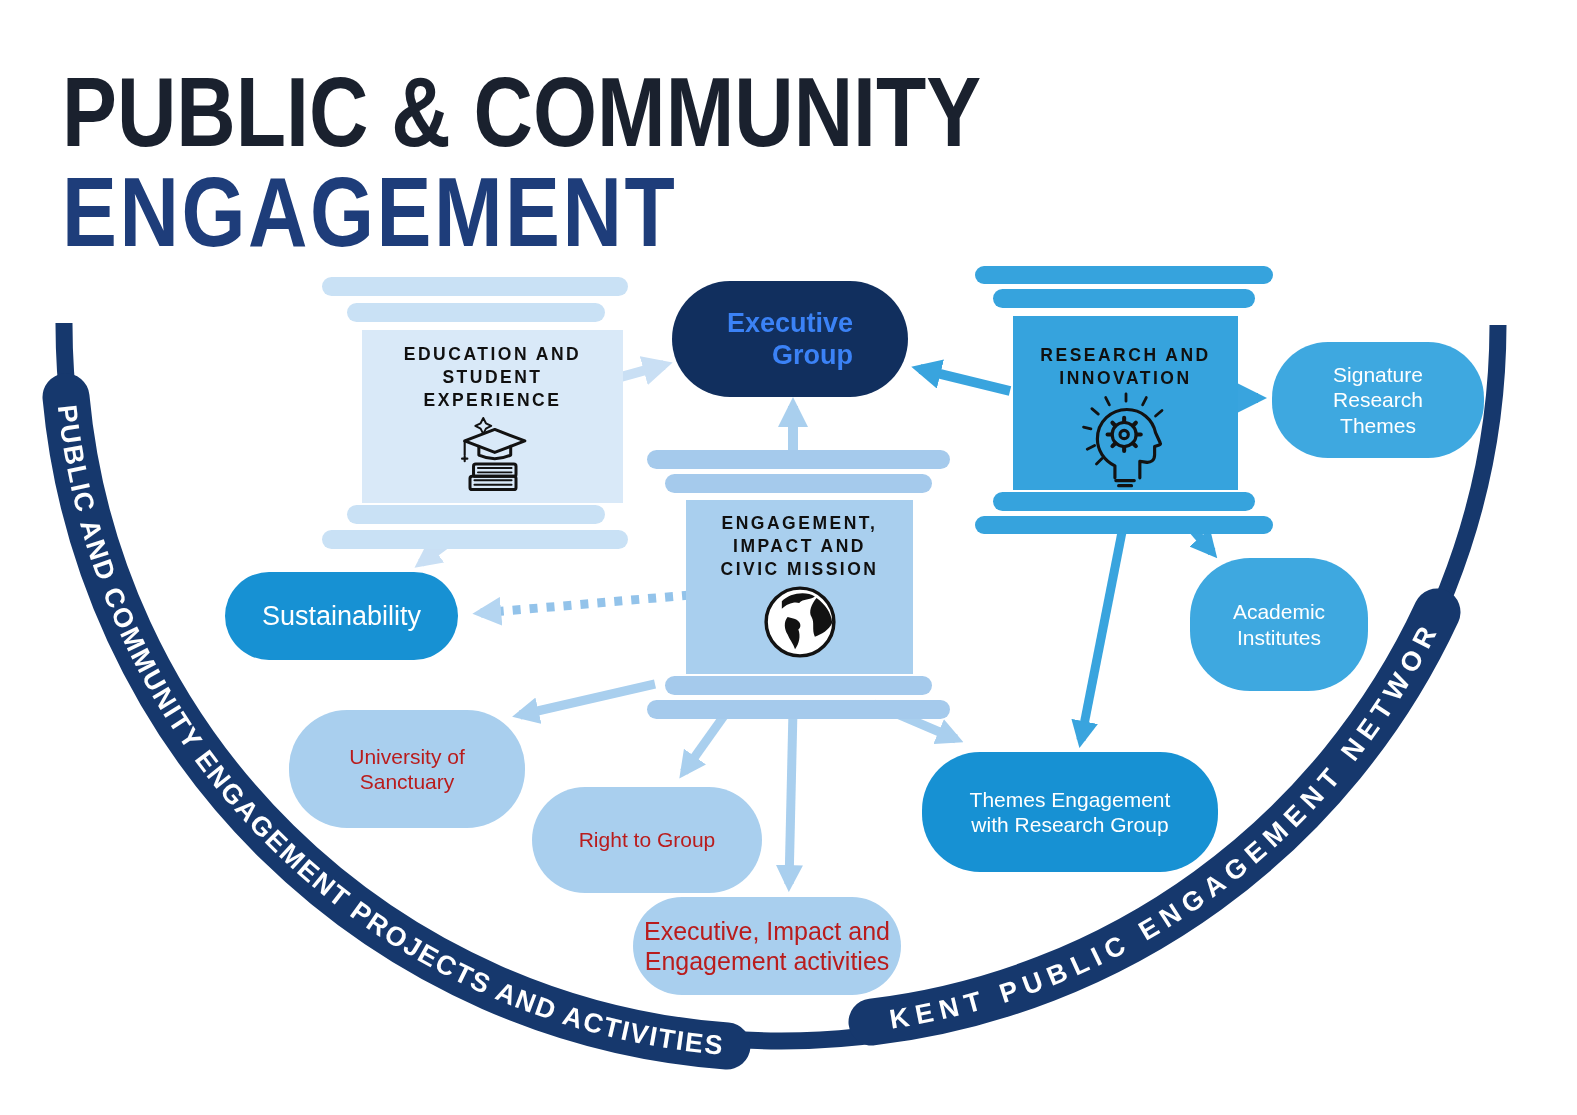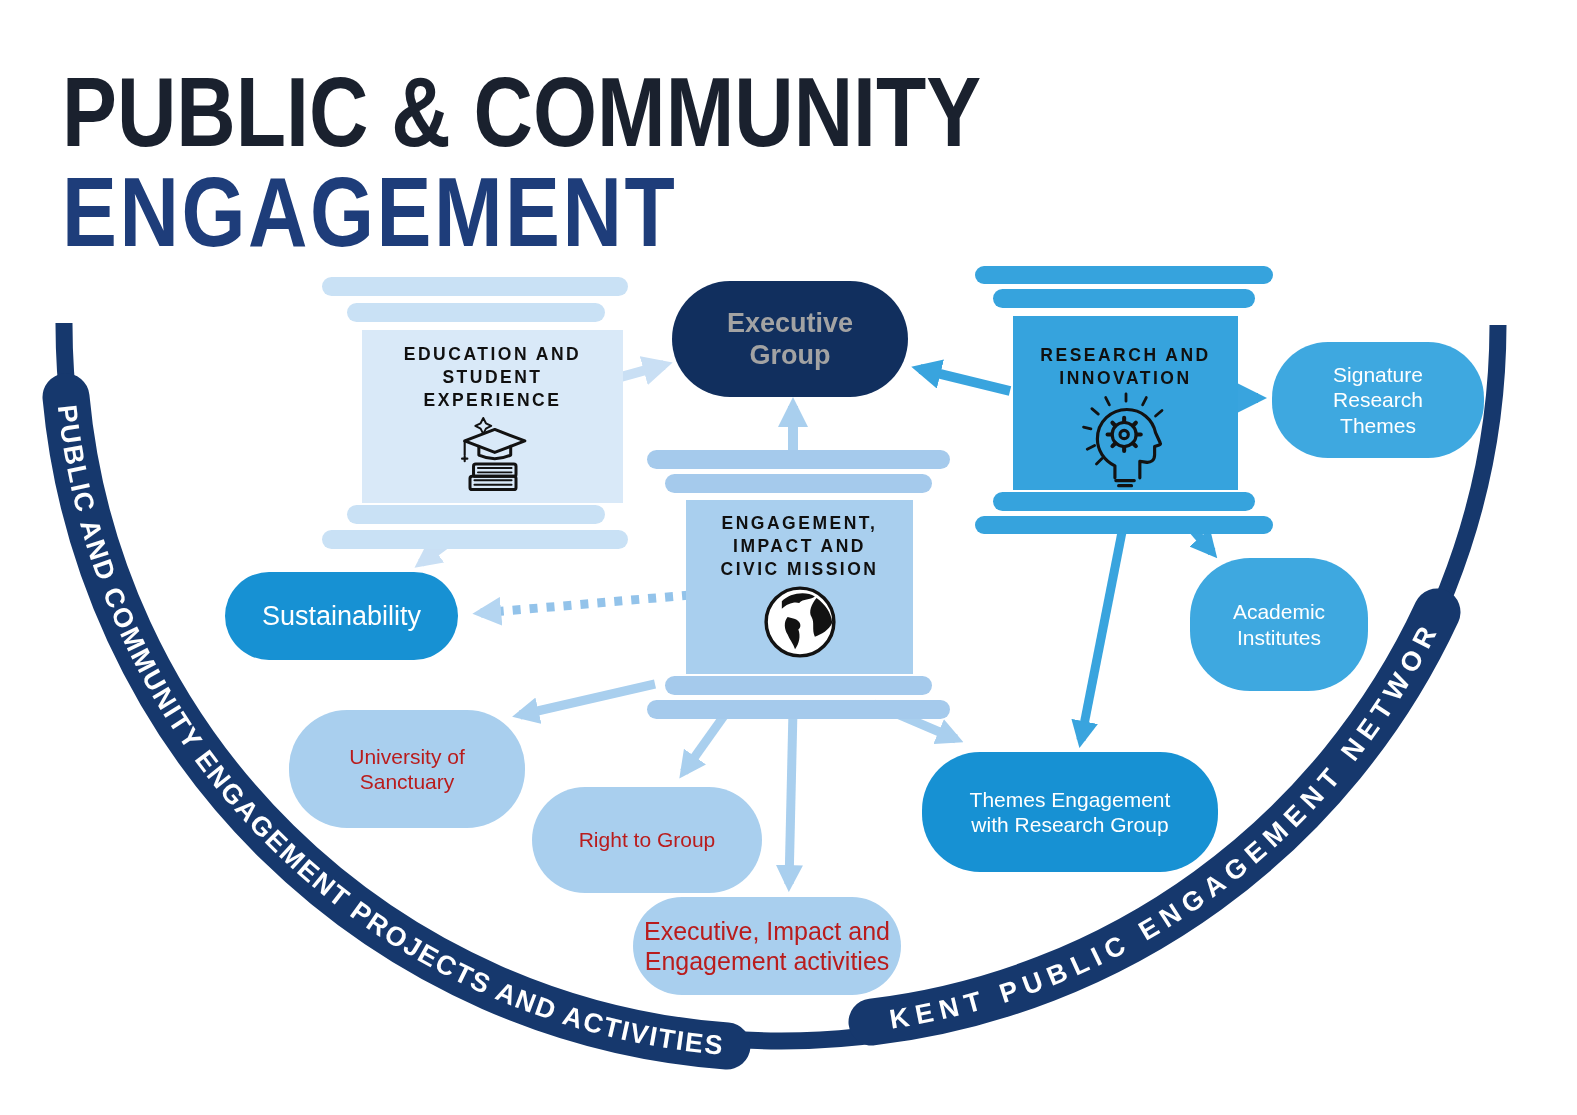--- a/index.html
+++ b/index.html
@@ -23,21 +23,21 @@
   .eng{background:#a5caec;}
   .res{background:#36a3dd;}
   
   .bubble{position:absolute;display:flex;align-items:center;justify-content:center;
     text-align:center;white-space:pre-line;font-size:21px;line-height:1.2;}
   .bubble.dark-text{color:#b91c1c;}
   .bubble.white-text{color:#ffffff;}
   .blue-mid{background:#1791d3;}
   .blue-vivid{background:#3ea8e0;}
   .blue-light{background:#a9cfee;}
-  #exec{background:#112f5e;color:#a3a3a3;font-weight:bold;font-size:27px;border-radius:58px;}
+  #exec{background:#112f5e;color:#3b82f6;font-weight:bold;font-size:27px;border-radius:58px;text-align:right;}
   .icon-svg{display:block;}
 </style>
 </head>
 <body>
 
 <div id="stage">
 
   <svg id="underlay" width="1577" height="1115" viewBox="0 0 1577 1115">
     <defs>
       <marker id="mLight" viewBox="0 0 10 10" refX="7" refY="5" markerWidth="3" markerHeight="3" orient="auto">

